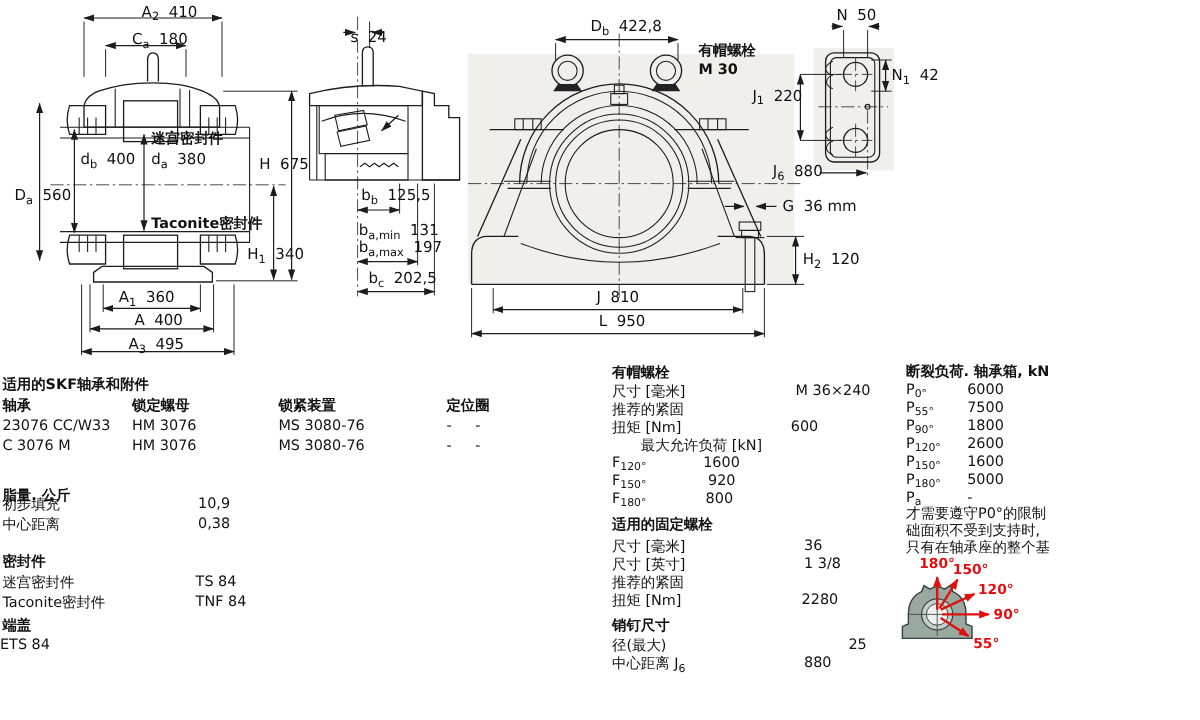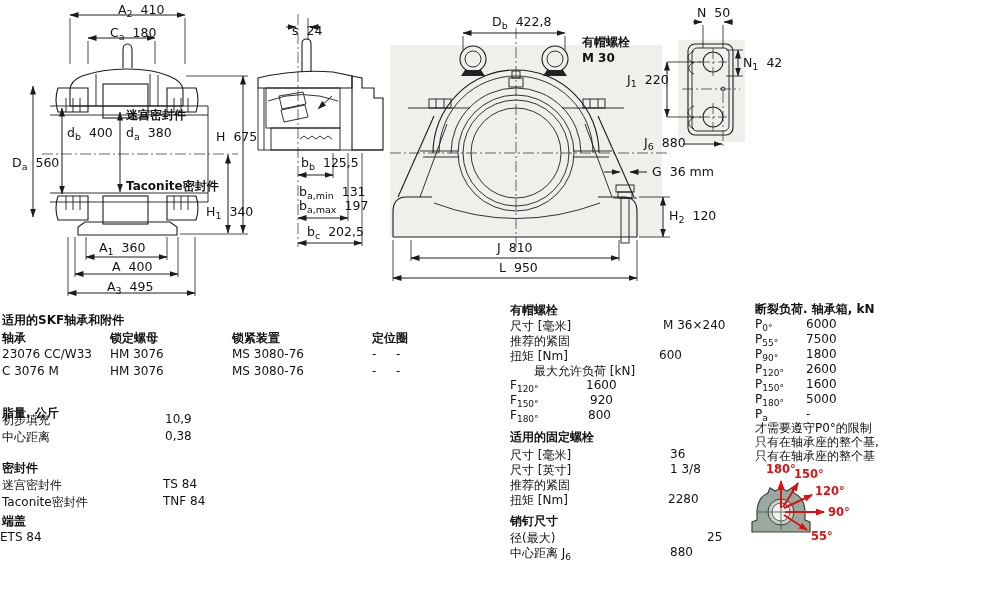--- a/index.html
+++ b/index.html
@@ -354,21 +354,21 @@
 <span class="t" style="left:806px;top:347px">1800</span>
 <span class="t" style="left:755px;top:362px"><span>P</span><sub>120°</sub></span>
 <span class="t" style="left:806px;top:362px">2600</span>
 <span class="t" style="left:755px;top:377px"><span>P</span><sub>150°</sub></span>
 <span class="t" style="left:806px;top:377px">1600</span>
 <span class="t" style="left:755px;top:392px"><span>P</span><sub>180°</sub></span>
 <span class="t" style="left:806px;top:392px">5000</span>
 <span class="t" style="left:755px;top:407px"><span>P</span><sub>a</sub></span>
 <span class="t" style="left:806px;top:407px">-</span>
 <span class="t" style="left:755px;top:420px">才需要遵守P0°的限制</span>
-<span class="t" style="left:755px;top:434px">只有在轴承座的整个基,</span>
+<span class="t" style="left:755px;top:434px">础面积不受到支持时,</span>
 <span class="t" style="left:755px;top:448px">只有在轴承座的整个基</span>
 
 <span class="red" style="left:766px;top:462px">180°</span>
 <span class="red" style="left:794px;top:467px">150°</span>
 <span class="red" style="left:815px;top:484px">120°</span>
 <span class="red" style="left:828px;top:505px">90°</span>
 <span class="red" style="left:811px;top:529px">55°</span>
 
 </div>
 

